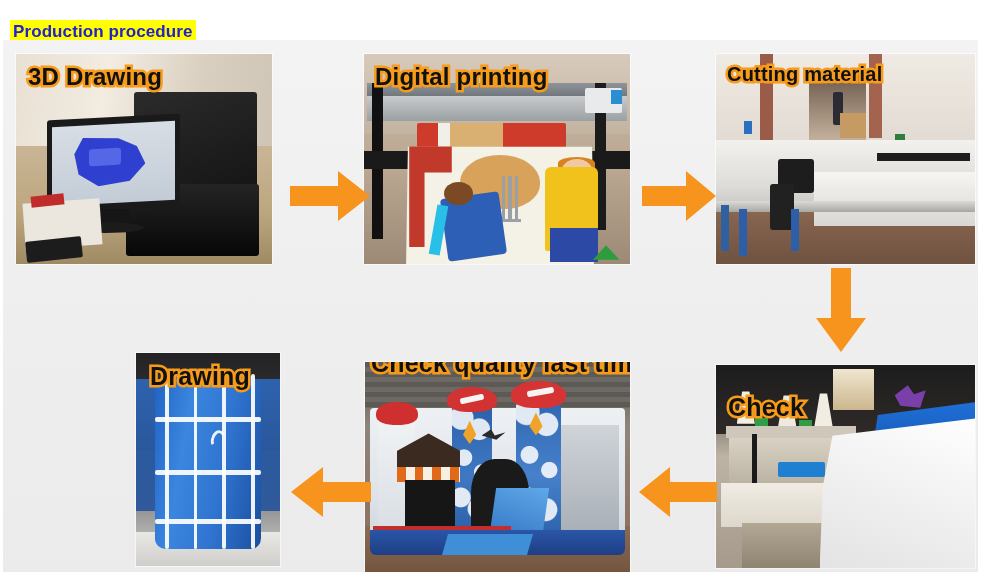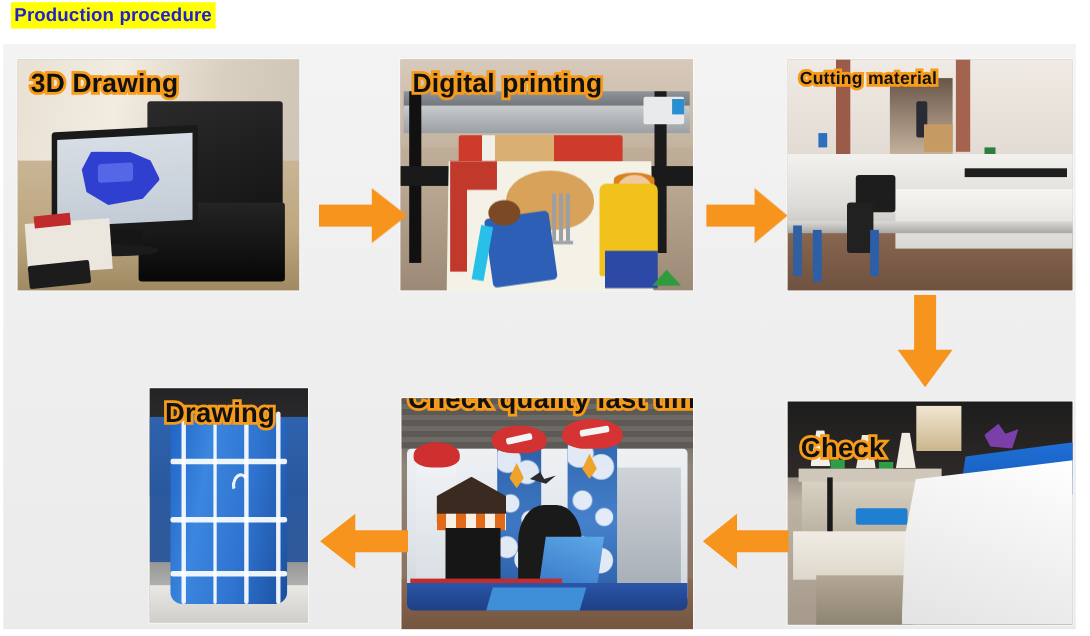--- a/index.html
+++ b/index.html
@@ -5,21 +5,21 @@
   * { box-sizing: border-box; margin: 0; padding: 0; }
   html, body {
     width: 991px; height: 578px;
     background: #ffffff;
     font-family: "Liberation Sans", sans-serif;
     overflow: hidden;
   }
   #root { position: relative; width: 991px; height: 578px; background: #ffffff; }
 
   
-  .title-wrap { position: absolute; left: 10px; top: 2px; text-decoration: underline; }
+  .title-wrap { position: absolute; left: 10px; top: 20px; text-decoration: underline; }
   .title-text {
     display: inline-block;
     background: #ffff00;
     color: #2222cc;
     font-weight: bold;
     font-size: 17px;
     line-height: 21px;
     letter-spacing: 0.1px;
     padding: 1px 3px 2px 3px;
     white-space: nowrap;
@@ -362,21 +362,21 @@
         <div class="table"></div>
           <div class="darkbar"></div>
         <div class="table2"></div>
           <div class="railbar"></div>
         <div class="head2"></div>
           <div class="head3"></div>
         <div class="blueleg1"></div>
           <div class="blueleg2"></div>
           <div class="blueleg3"></div>
       </div>
-      <div class="lbl" style="left:11px; top:9px; font-size:16px;">Cutting material</div>
+      <div class="lbl" style="left:11px; top:9px; font-size:20px;">Cutting material</div>
     </div>
 
     <div class="arrow" style="left:811px; top:228px; width:54px; height:84px;">
       <svg width="54" height="84" viewBox="0 0 54 84">
         <polygon points="17,0 37,0 37,50 52,50 27,84 2,50 17,50" fill="#f7941d"></polygon>
       </svg>
     </div>
 
     <div class="photo" style="left:133px; top:313px; width:144px; height:213px;">
       <div class="scene spk">

